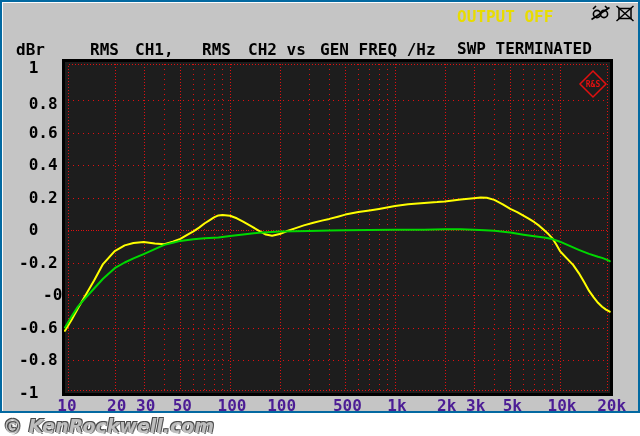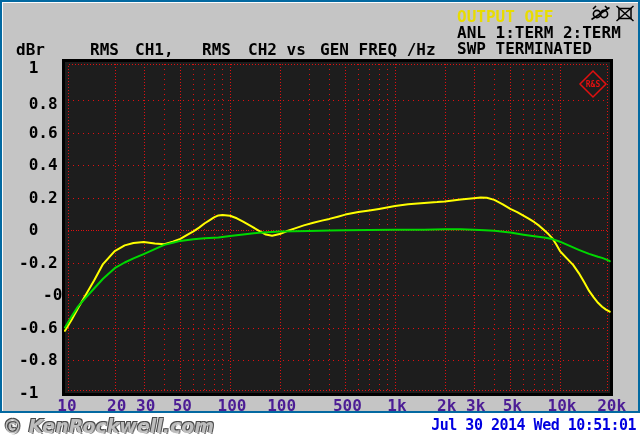--- a/index.html
+++ b/index.html
@@ -20,21 +20,20 @@
   #datetime{position:absolute;right:4px;top:416px;font-weight:bold;font-size:15px;
             letter-spacing:-0.5px;}
 </style>
 </head>
 <body>
 
 <div id="root">
   <div id="screen">
 
     <div class="t" style="left:455px;top:7px;color:#e8dc00;">OUTPUT OFF</div>
-    <div class="t" style="left:455px;top:23px;">ANL 1:TERM 2:TERM</div>
     <div class="t" style="left:455px;top:39px;">SWP TERMINATED</div>
 
     <div id="status-icons">
       <svg width="21" height="17" viewBox="0 0 21 17">
         <g stroke="#000" stroke-width="1.6" fill="none">
           <circle cx="7" cy="9" r="3.6"></circle>
           <circle cx="14" cy="9" r="3.6"></circle>
           <path d="M3 4 L6 1 M18 4 L15 1"></path>
           <path d="M1.5 14.5 L19.5 2.5"></path>
         </g>
@@ -131,14 +130,13 @@
         <div class="xtick" style="left: 367px;">1k</div>
         <div class="xtick" style="left: 416.67px;">2k</div>
         <div class="xtick" style="left: 445.725px;">3k</div>
         <div class="xtick" style="left: 482.33px;">5k</div>
         <div class="xtick" style="left: 532px;">10k</div>
         <div class="xtick" style="left: 581.67px;">20k</div>
       </div>
   </div>
 
   <div id="watermark">© KenRockwell.com</div>
-  <div id="datetime" style="color:#0000e0;">Jul 30 2014 Wed 10:51:01</div>
 </div>
 
 </body></html>

